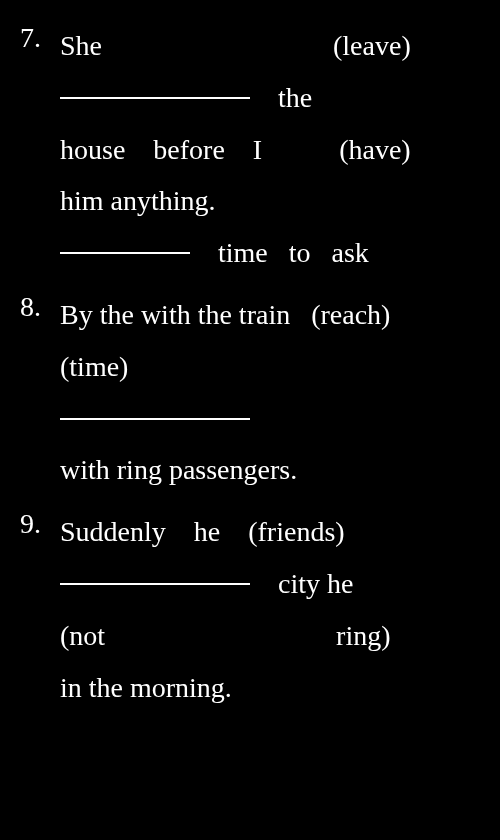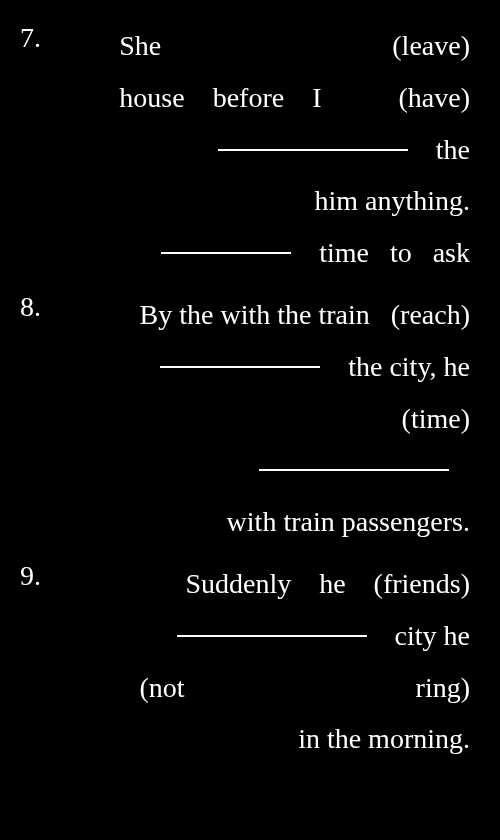--- a/index.html
+++ b/index.html
@@ -52,49 +52,48 @@
     .blank-short {
       min-width: 130px;
     }
 
     .blank-long {
       min-width: 190px;
     }
 
     p {
       line-height: 1.85;
-      text-align: right;
     }
   </style>
 </head>
 <body>
 
 <ul class="exercise-list">
 
   <li class="exercise-item">
     <div class="item-number">7.</div>
     <div class="item-content">
       <p>
         <span>She</span>
         &nbsp;&nbsp;&nbsp;&nbsp;&nbsp;&nbsp;&nbsp;&nbsp;&nbsp;&nbsp;&nbsp;&nbsp;&nbsp;&nbsp;&nbsp;&nbsp;&nbsp;&nbsp;&nbsp;&nbsp;&nbsp;&nbsp;&nbsp;&nbsp;&nbsp;&nbsp;&nbsp;&nbsp;&nbsp;&nbsp;&nbsp;
         <span>(leave)</span>
       </p>
       <p>
+        <span class="blank blank-long"></span>
+        &nbsp;&nbsp;
+        <span>the</span>
+      </p>
+      <p>
         <span>house</span>
         &nbsp;&nbsp;
         <span>before</span>
         &nbsp;&nbsp;
         <span>I</span>
         &nbsp;&nbsp;&nbsp;&nbsp;&nbsp;&nbsp;&nbsp;&nbsp;&nbsp;
         <span>(have)</span>
-      </p>
-      <p>
-        <span class="blank blank-long"></span>
-        &nbsp;&nbsp;
-        <span>the</span>
       </p>
       <p>
         <span>him anything.</span>
       </p>
       <p>
         <span class="blank blank-short"></span>
         &nbsp;&nbsp;
         <span>time</span>
         &nbsp;
         <span>to</span>
@@ -106,33 +105,28 @@
 
   <li class="exercise-item">
     <div class="item-number">8.</div>
     <div class="item-content">
       <p>
         <span>By the with the train</span>
         &nbsp;
         <span>(reach)</span>
       </p>
       <p>
-        <span class="blank"></span>
-        &nbsp;&nbsp;
-        <span>the city, he</span>
-      </p>
-      <p>
         <span>(time)</span>
       </p>
       <p>
         <span class="blank blank-long"></span>
         &nbsp;&nbsp;
       </p>
       <p>
-        <span>with train passengers.</span>
+        <span>with ring passengers.</span>
       </p>
     </div>
   </li>
 
   <li class="exercise-item">
     <div class="item-number">9.</div>
     <div class="item-content">
       <p>
         <span>Suddenly</span>
         &nbsp;&nbsp;

